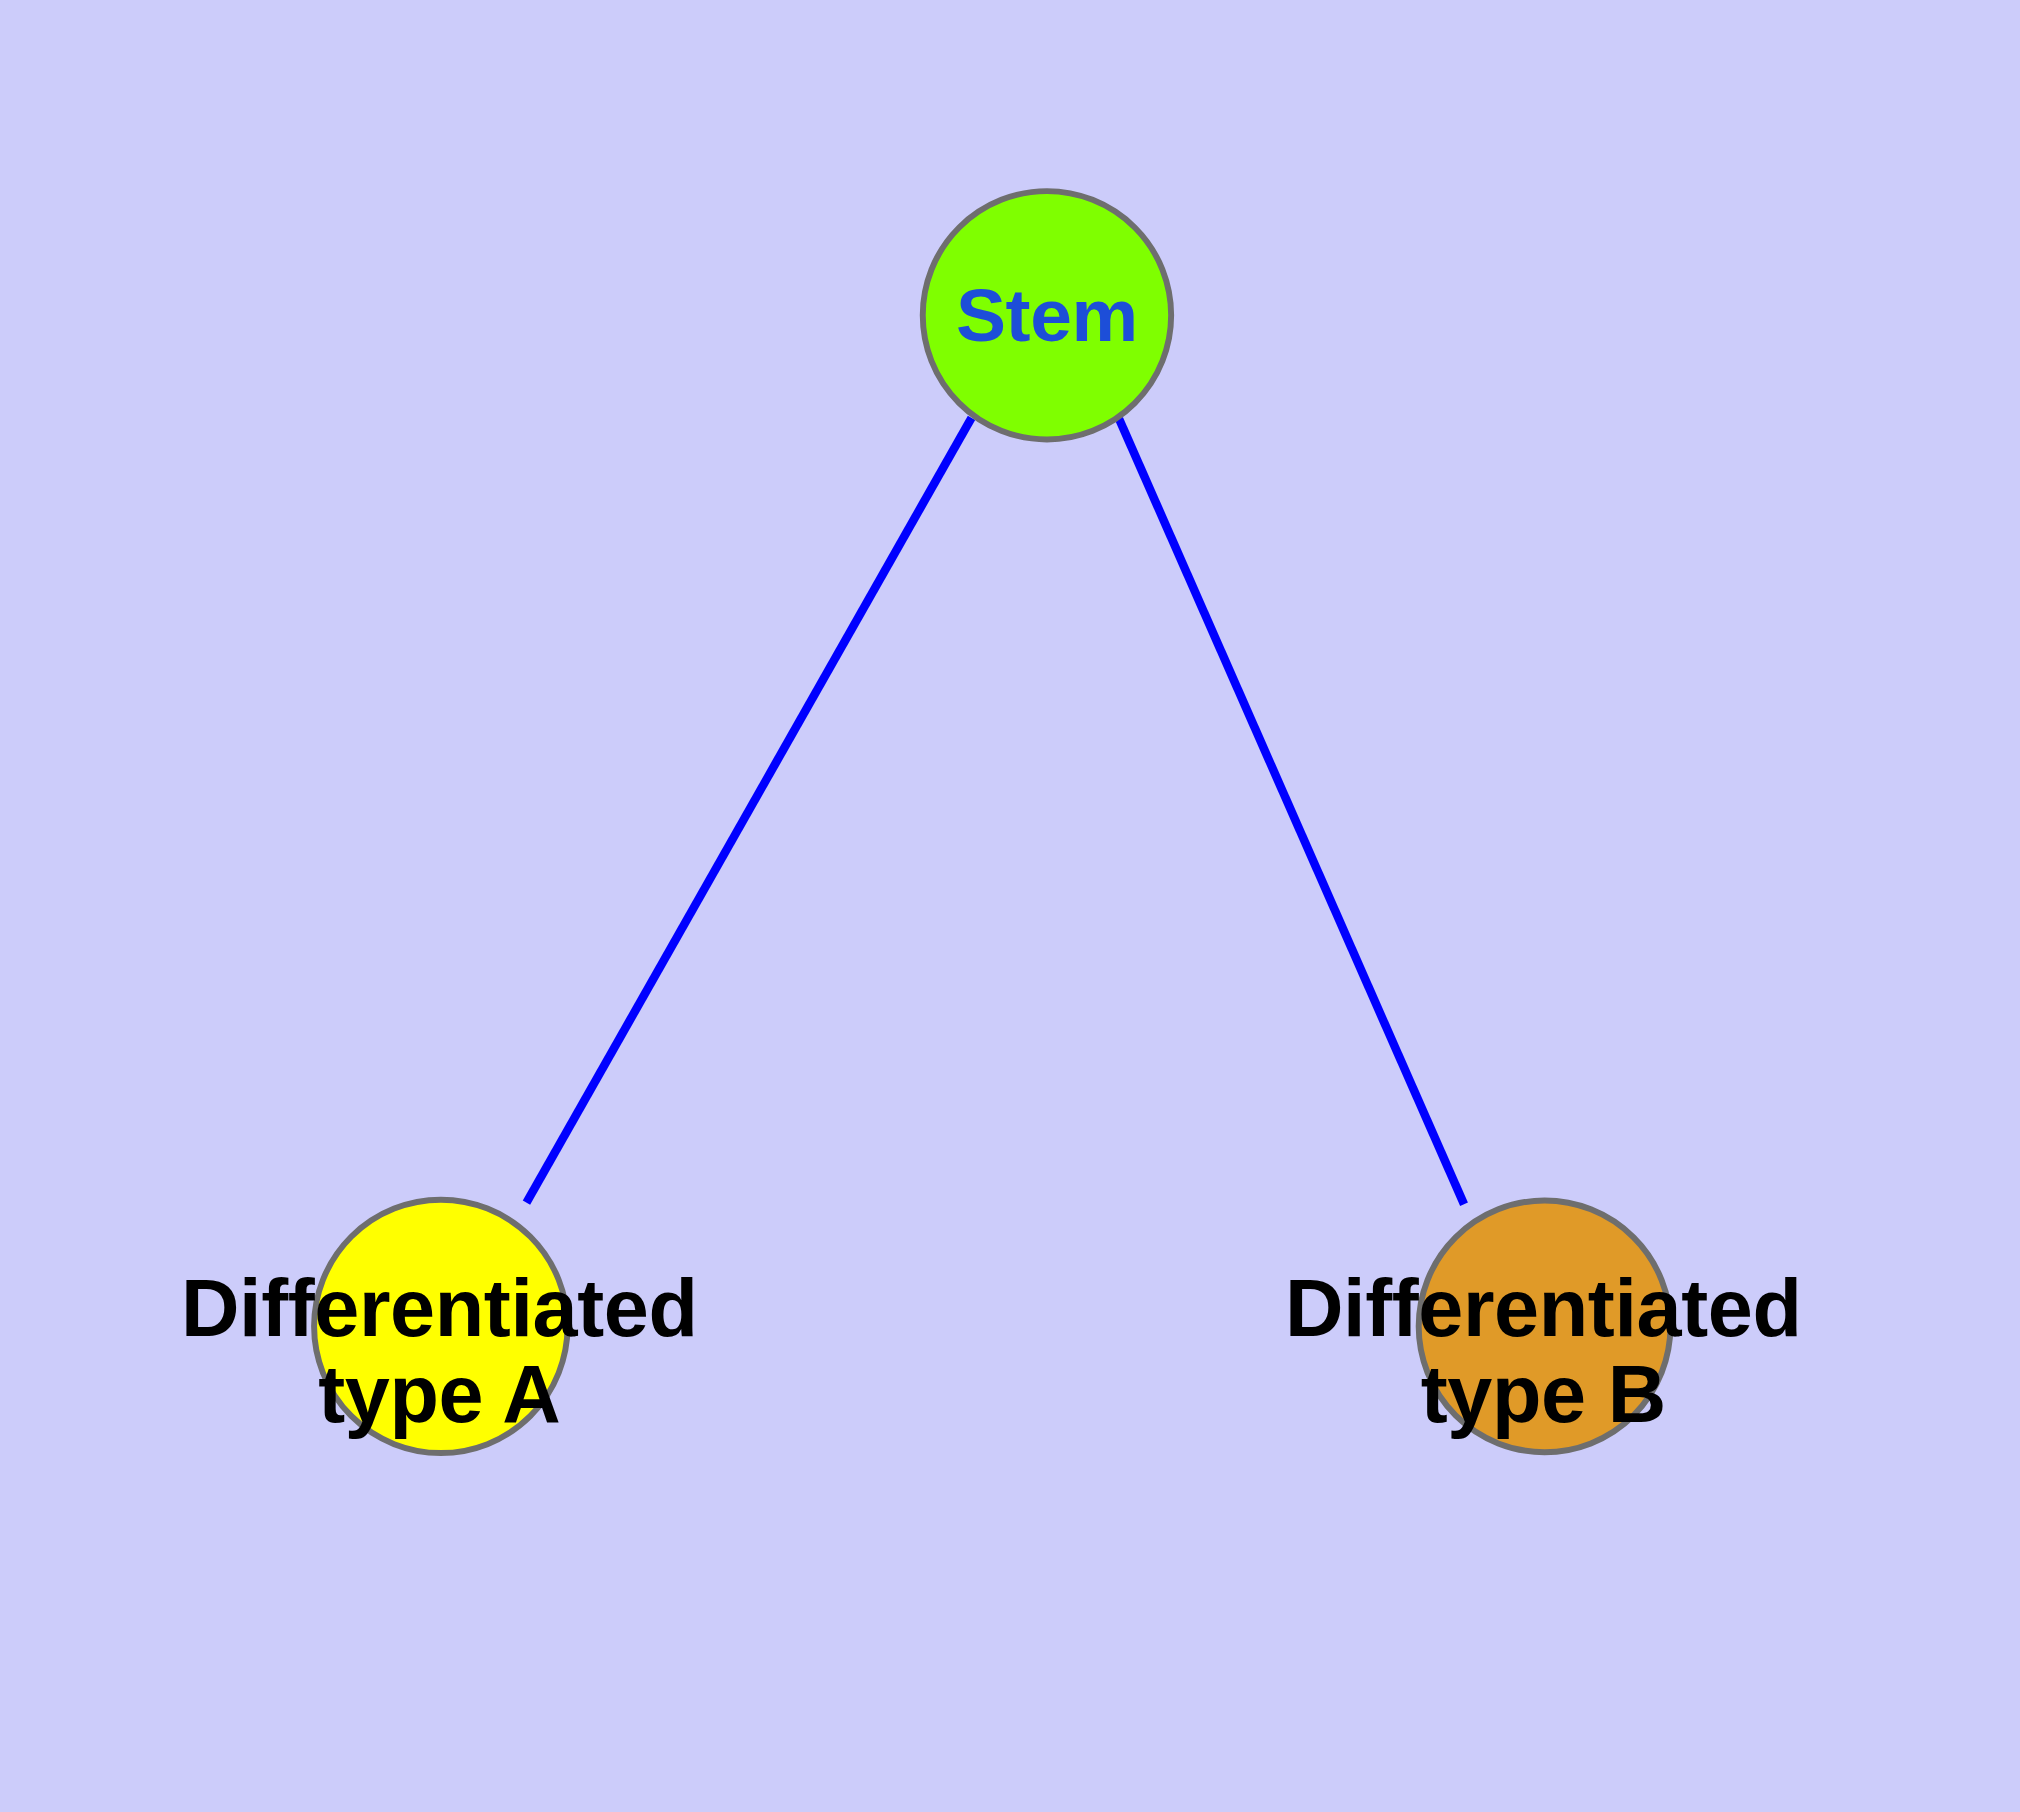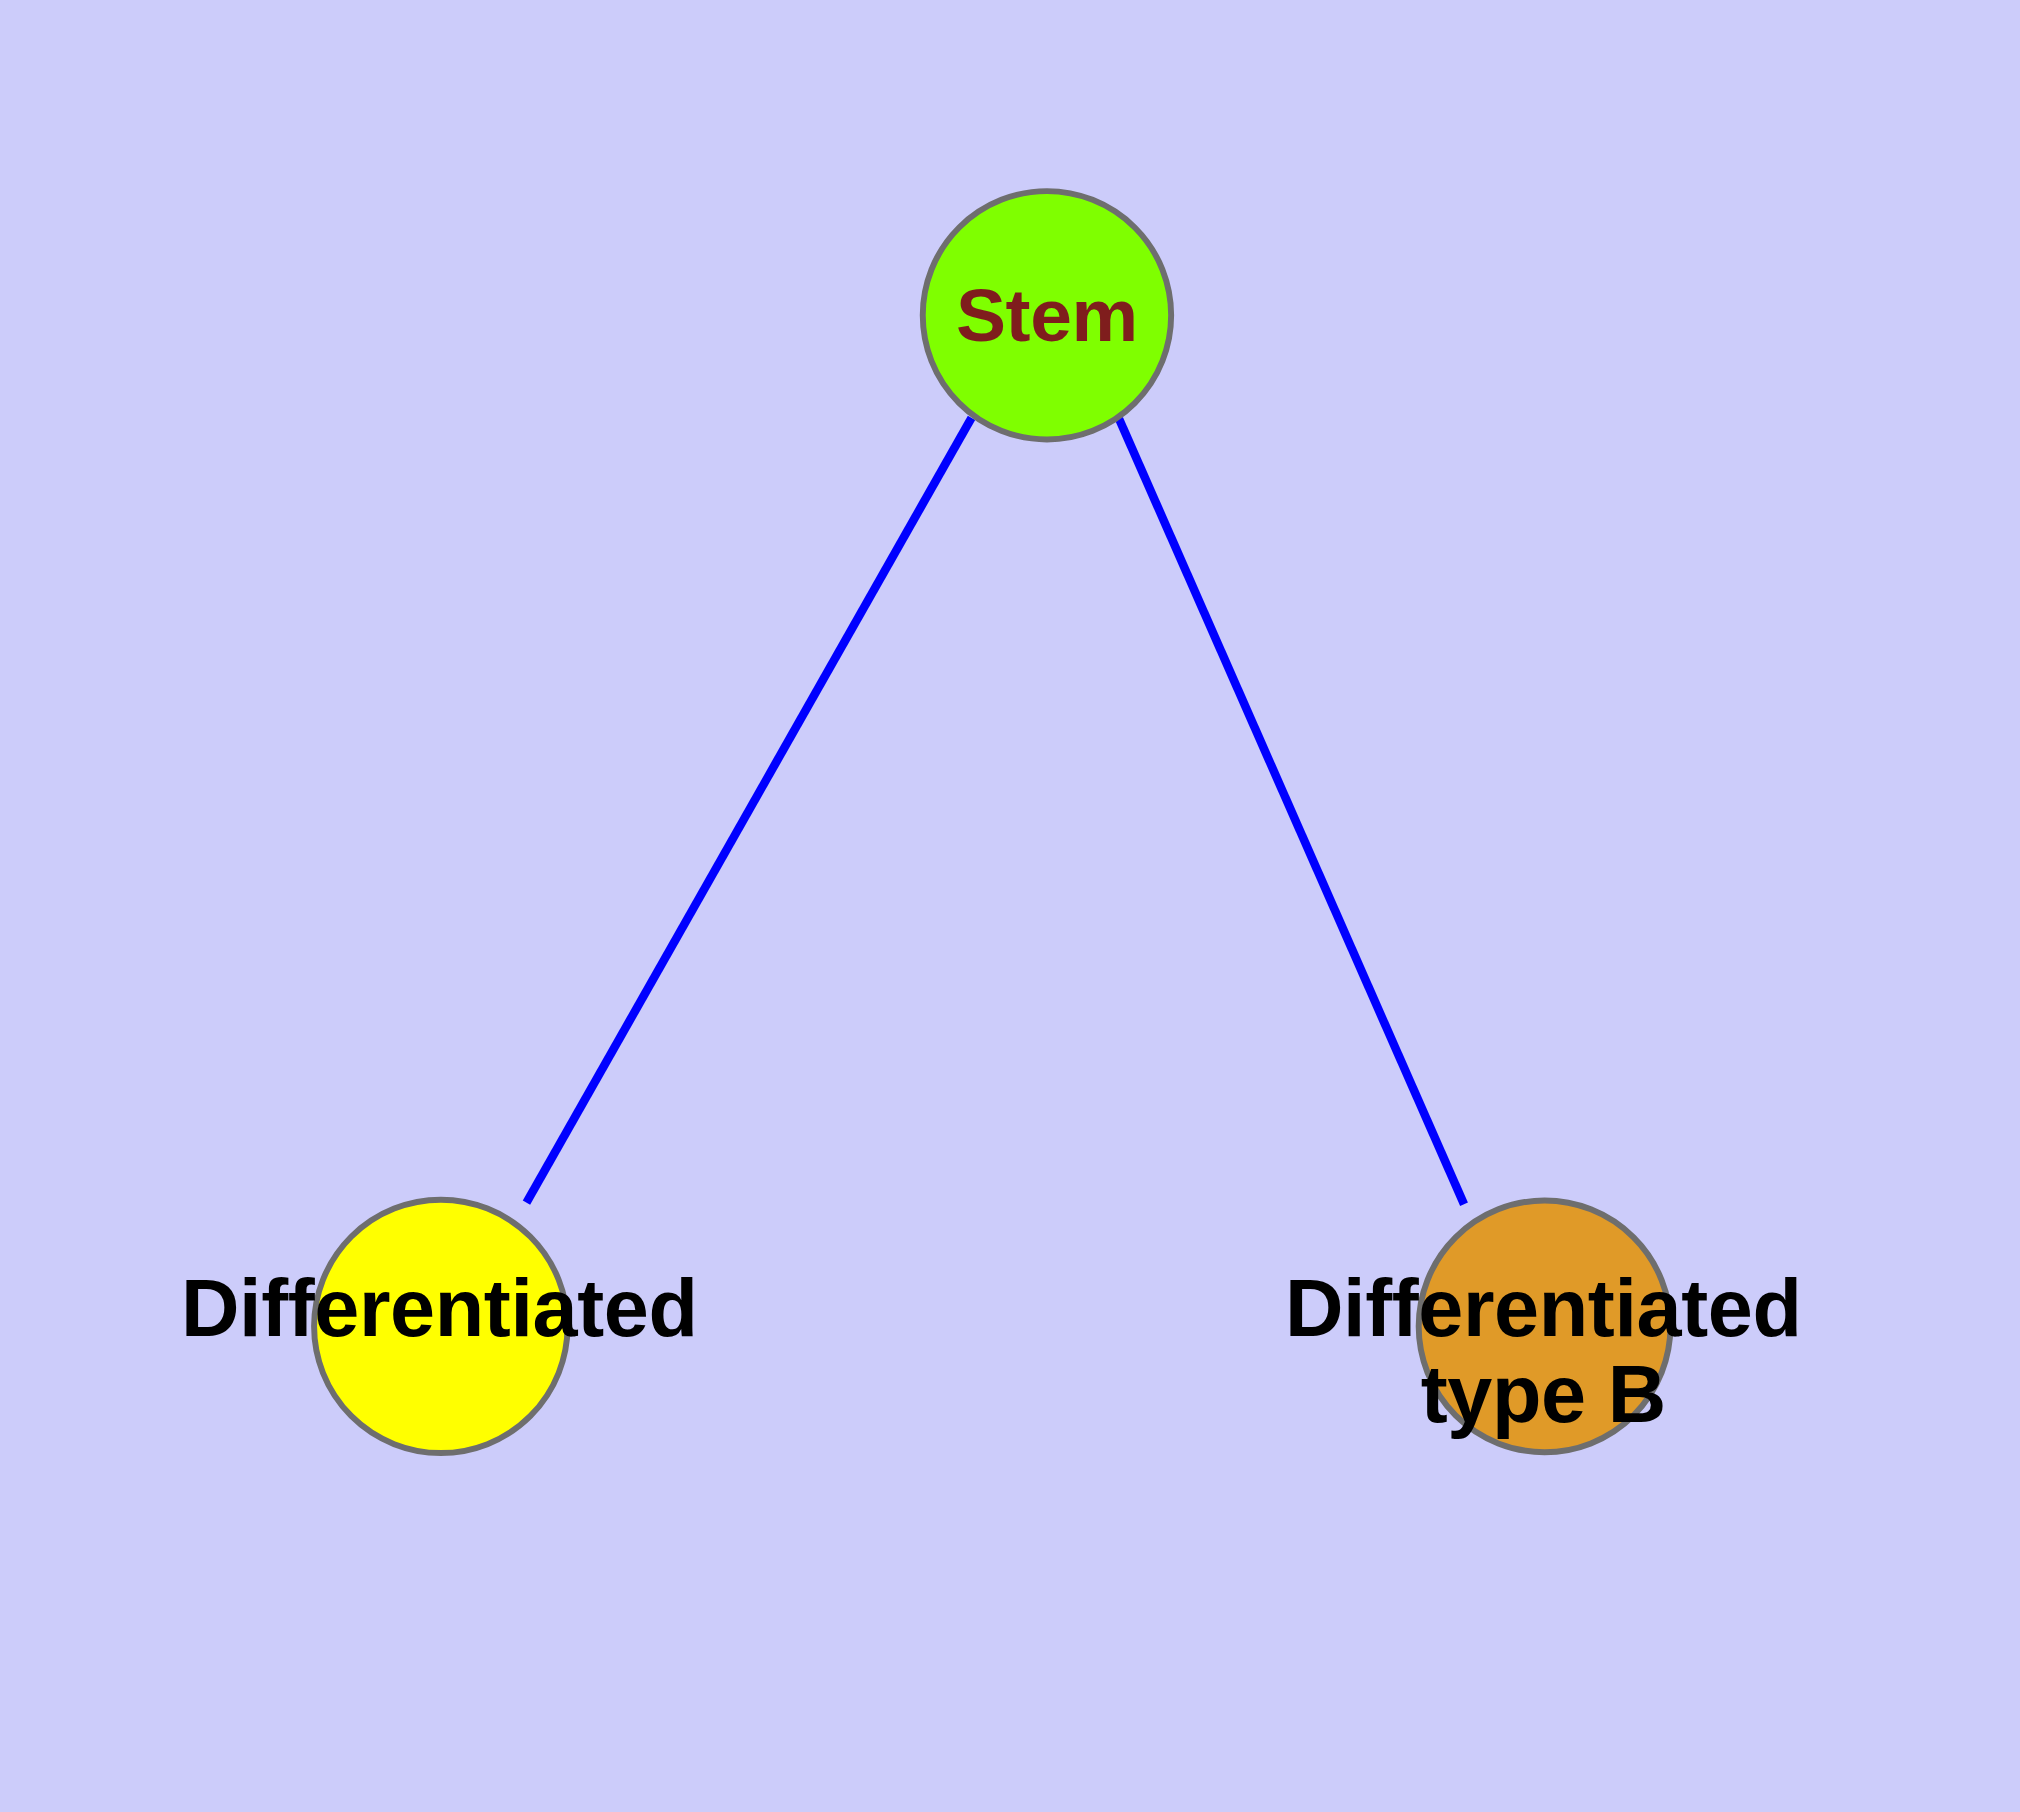--- a/index.html
+++ b/index.html
@@ -59,19 +59,19 @@
         <line x1="1320" y1="494" x2="1727" y2="1421" stroke="#0000ff" stroke-width="10" stroke-linecap="butt"></line>
       </g>
     <g id="nodes-group">
         <circle cx="1235" cy="372" r="146.5" fill="#7fff00" stroke="#6e6e6e" stroke-width="7"></circle>
         <circle cx="520" cy="1565" r="149.5" fill="#ffff00" stroke="#6e6e6e" stroke-width="7"></circle>
         <circle cx="1822" cy="1565" r="148.5" fill="#e09a28" stroke="#6e6e6e" stroke-width="7"></circle>
       </g>
   </svg>
 
   <div id="labels-layer">
-      <div class="node-label label-stem" style="font-size: 75px; color: #7f1d1d; left: 956px; top: 276px;"><div>Stem</div></div>
-      <div class="node-label label-leaf" style="font-size: 81px; color: rgb(0, 0, 0); left: 181px; top: 1240px;"><div>Differentiated</div></div>
+      <div class="node-label label-stem" style="font-size: 75px; color: #1d4ed8; left: 956px; top: 276px;"><div>Stem</div></div>
+      <div class="node-label label-leaf" style="font-size: 81px; color: rgb(0, 0, 0); left: 181px; top: 1240px;"><div>Differentiated</div><div>type A</div></div>
       <div class="node-label label-leaf" style="font-size: 81px; color: rgb(0, 0, 0); left: 1285px; top: 1240px;"><div>Differentiated</div><div>type B</div></div>
     </div>
 
 </div>
 
 
 </body></html>

